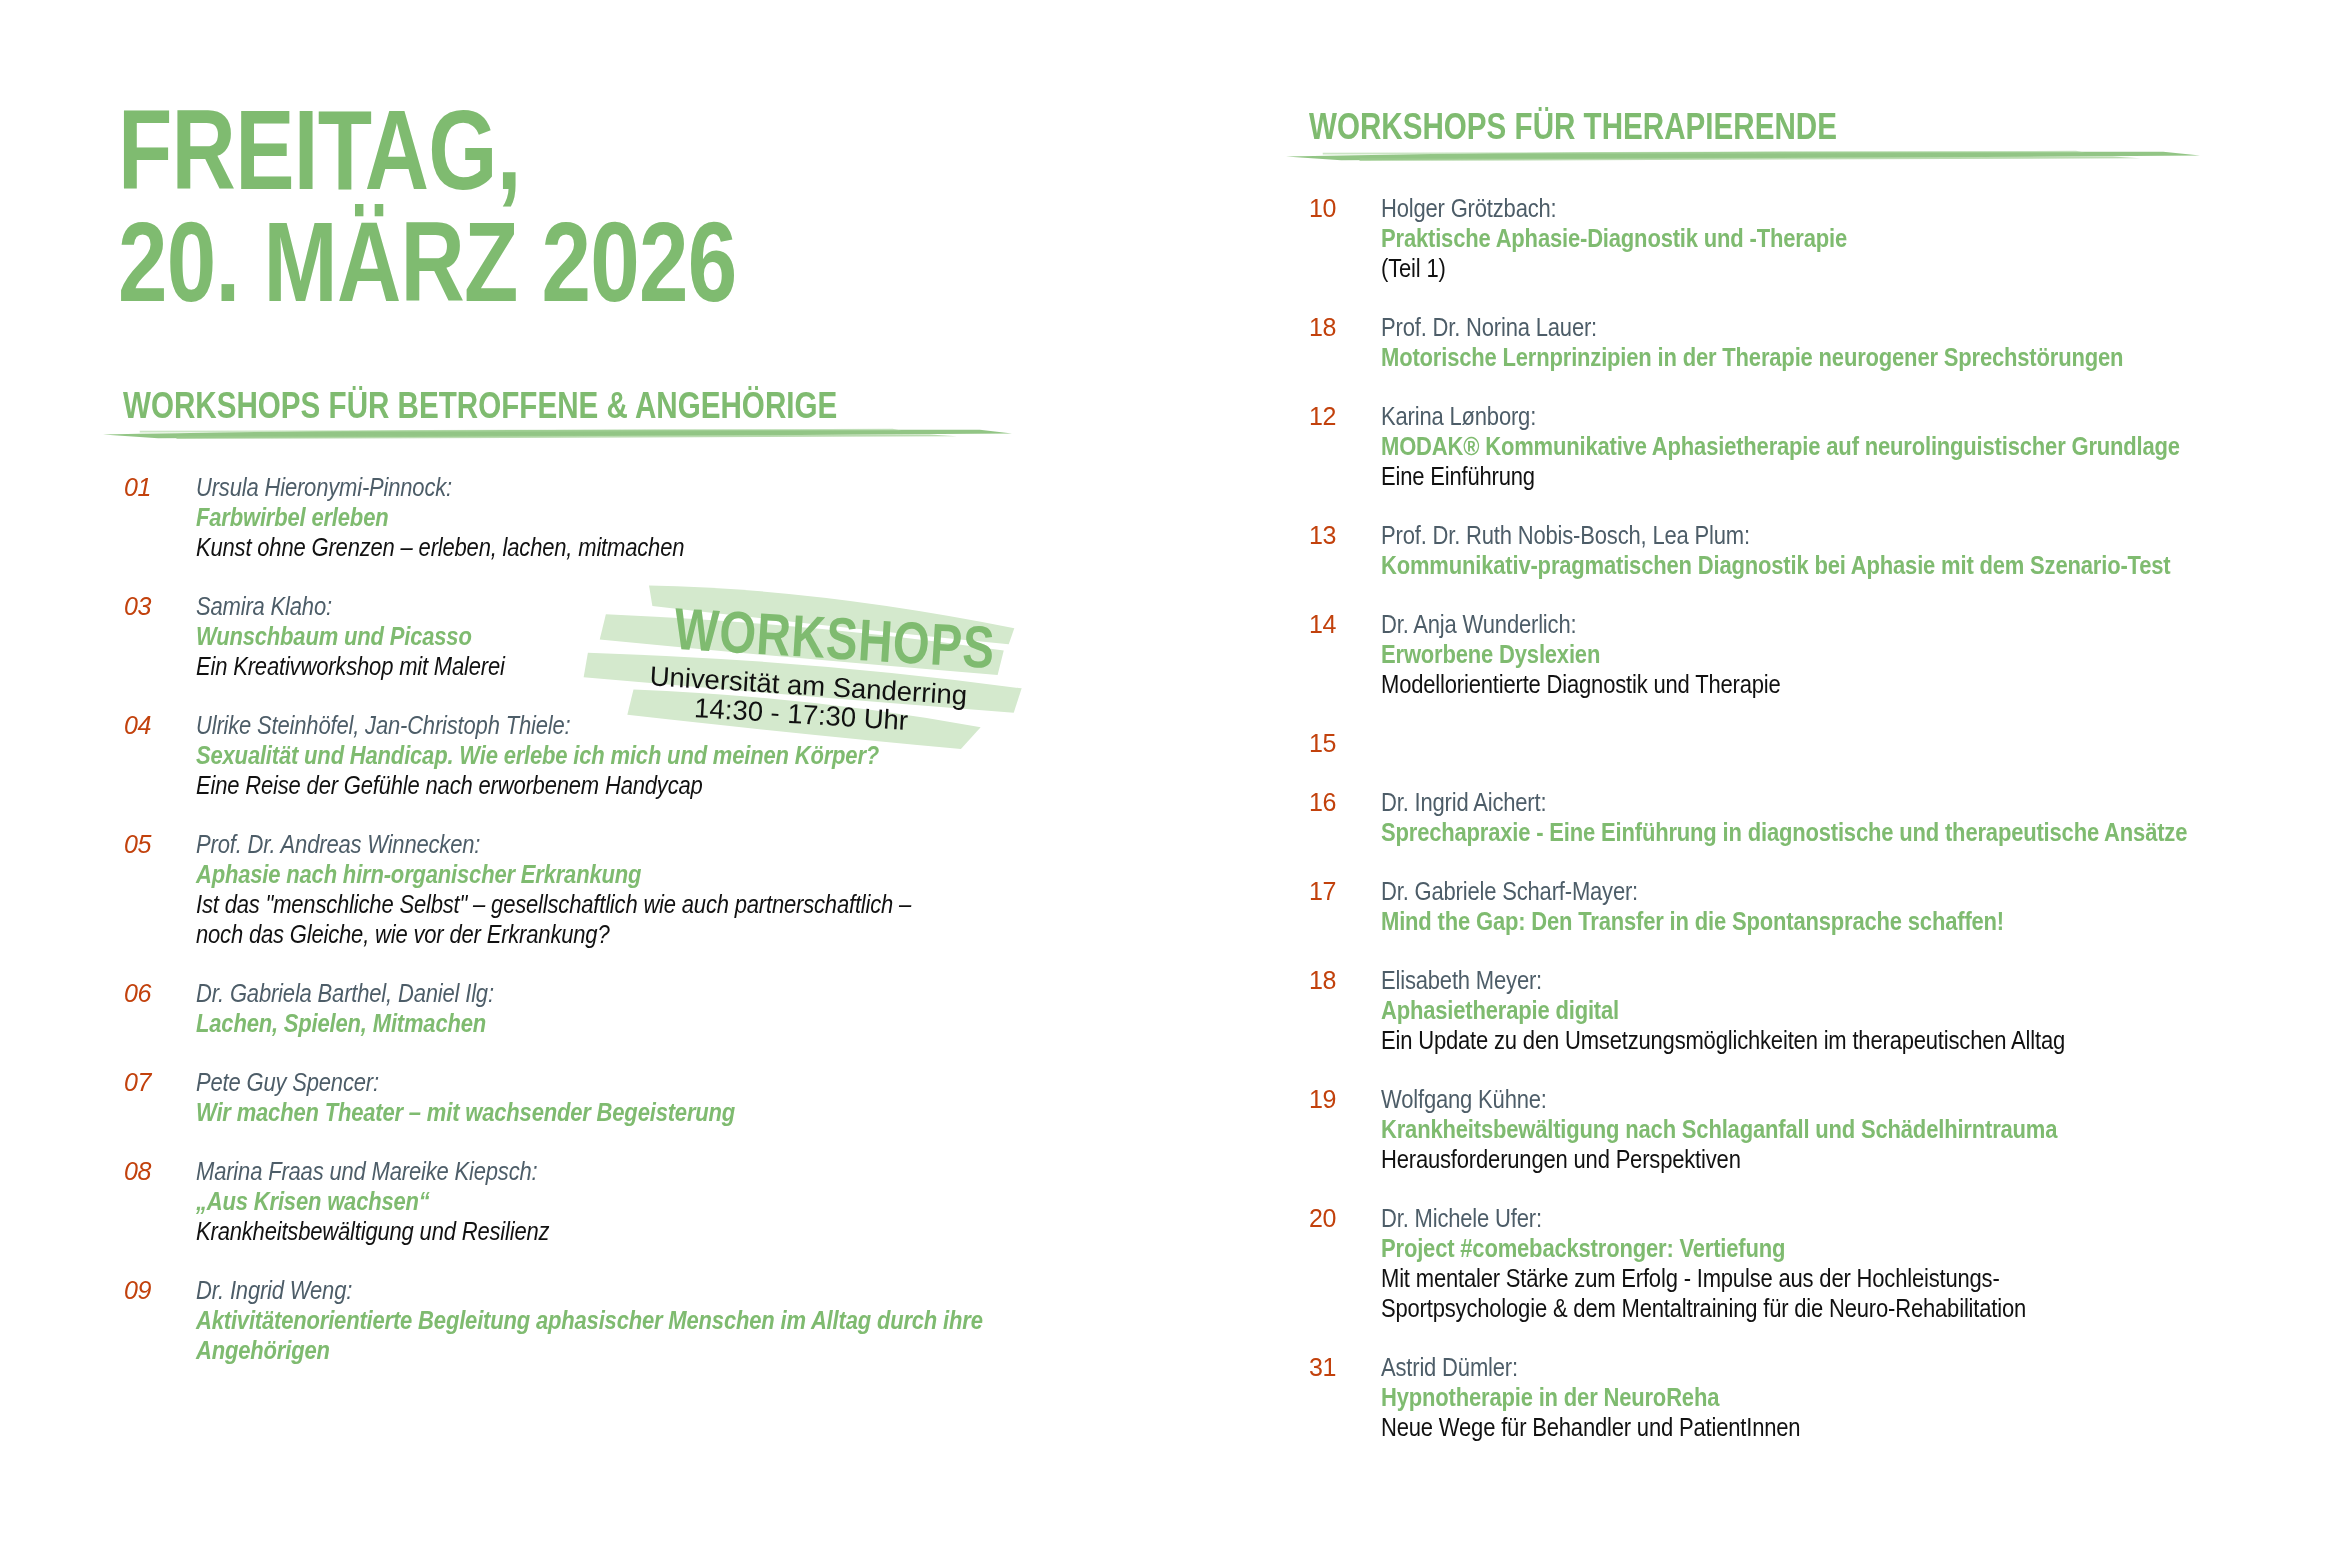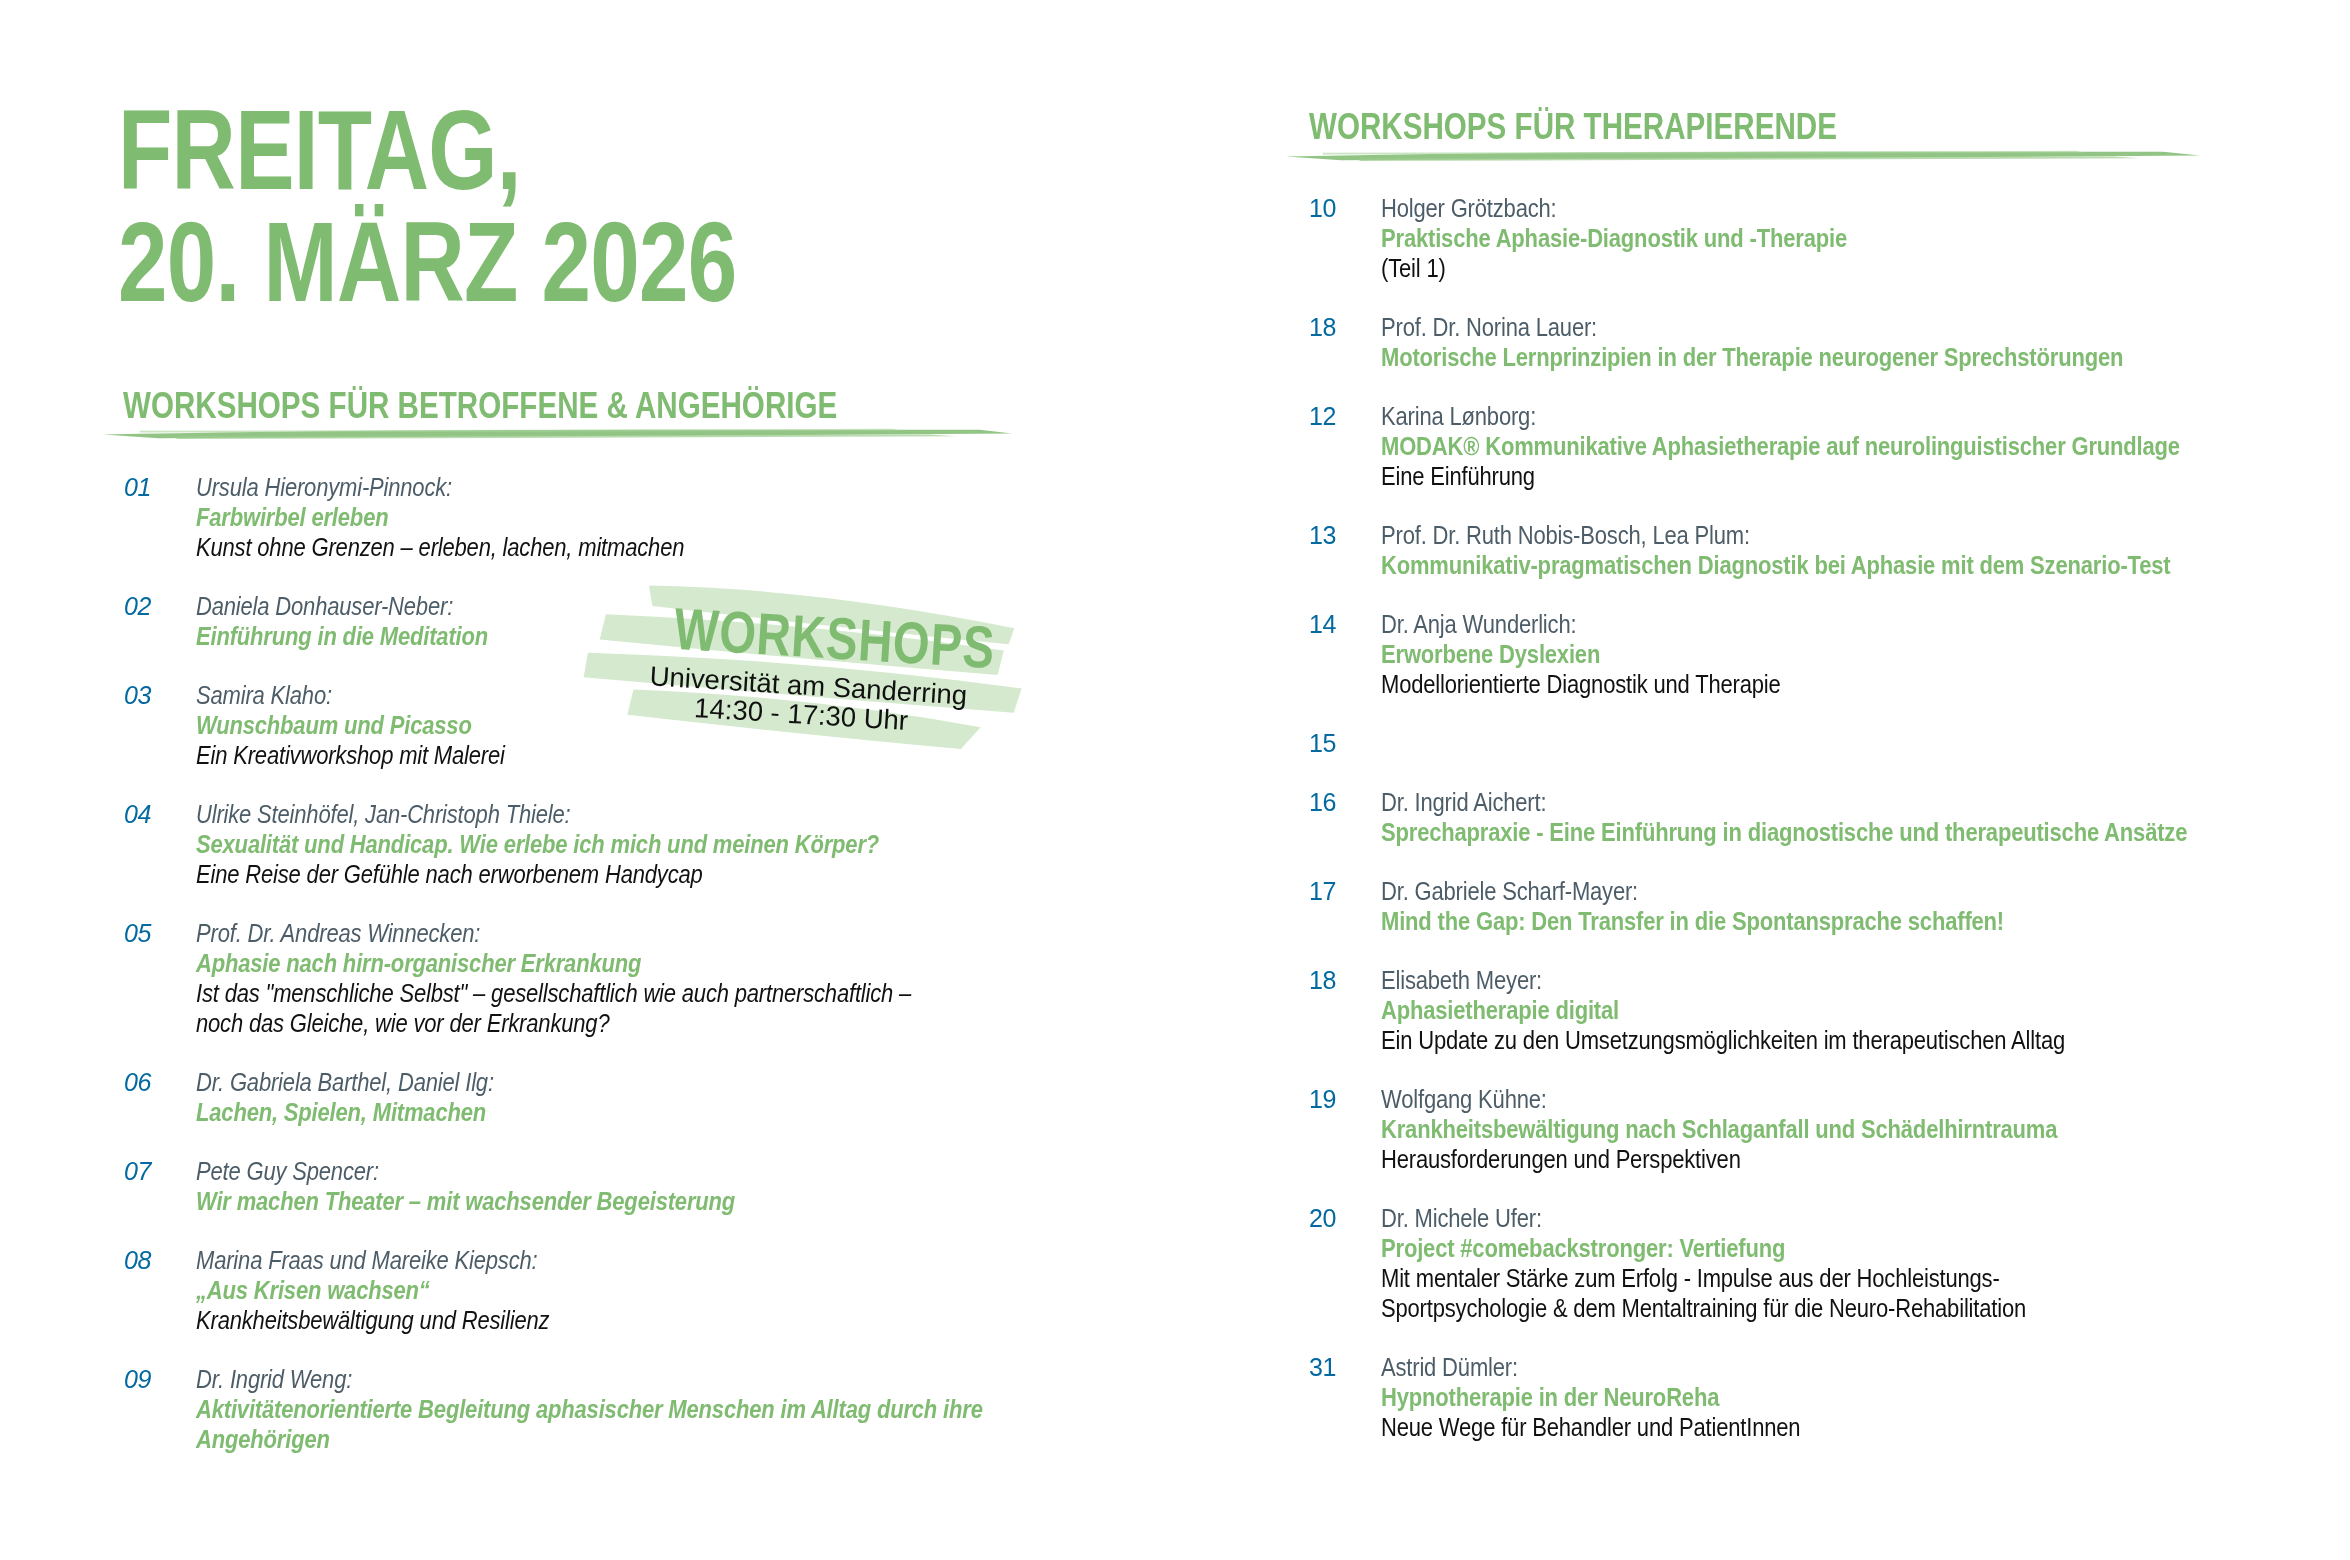--- a/index.html
+++ b/index.html
@@ -27,21 +27,21 @@
   }
   .brush {
     position: absolute; height: 13px;
   }
   .brush svg { display: block; width: 100%; height: 100%; }
 
   .list { position: absolute; }
   .entry { display: flex; margin-bottom: 29px; }
   .num {
     width: 72px; flex: 0 0 72px;
-    font-size: 25px; line-height: 30px; color: #0369a1; font-weight: 500;
+    font-size: 25px; line-height: 30px; color: #c2410c; font-weight: 500;
     letter-spacing: -0.5px;
   }
   .body-text { display: flex; flex-direction: column; }
   .line {
     font-size: 25px; line-height: 30px; white-space: nowrap;
     transform: scaleX(0.88); transform-origin: left top;
     letter-spacing: -0.2px;
   }
   .name { color: #4d5d68; }
   .title { color: #7fbb70; font-weight: 700; }
@@ -82,27 +82,20 @@
   </svg>
 </div>
 
 <div class="list" style="left:124px; top:472px; width:1010px;font-style:italic;">
   <div class="entry">
     <div class="num">01</div>
     <div class="body-text">
       <div class="line name">Ursula Hieronymi-Pinnock:</div>
       <div class="line title">Farbwirbel erleben</div>
       <div class="line sub">Kunst ohne Grenzen – erleben, lachen, mitmachen</div>
-    </div>
-  </div>
-  <div class="entry">
-    <div class="num">02</div>
-    <div class="body-text">
-      <div class="line name">Daniela Donhauser-Neber:</div>
-      <div class="line title">Einführung in die Meditation</div>
     </div>
   </div>
   <div class="entry">
     <div class="num">03</div>
     <div class="body-text">
       <div class="line name">Samira Klaho:</div>
       <div class="line title">Wunschbaum und Picasso</div>
       <div class="line sub">Ein Kreativworkshop mit Malerei</div>
     </div>
   </div>

